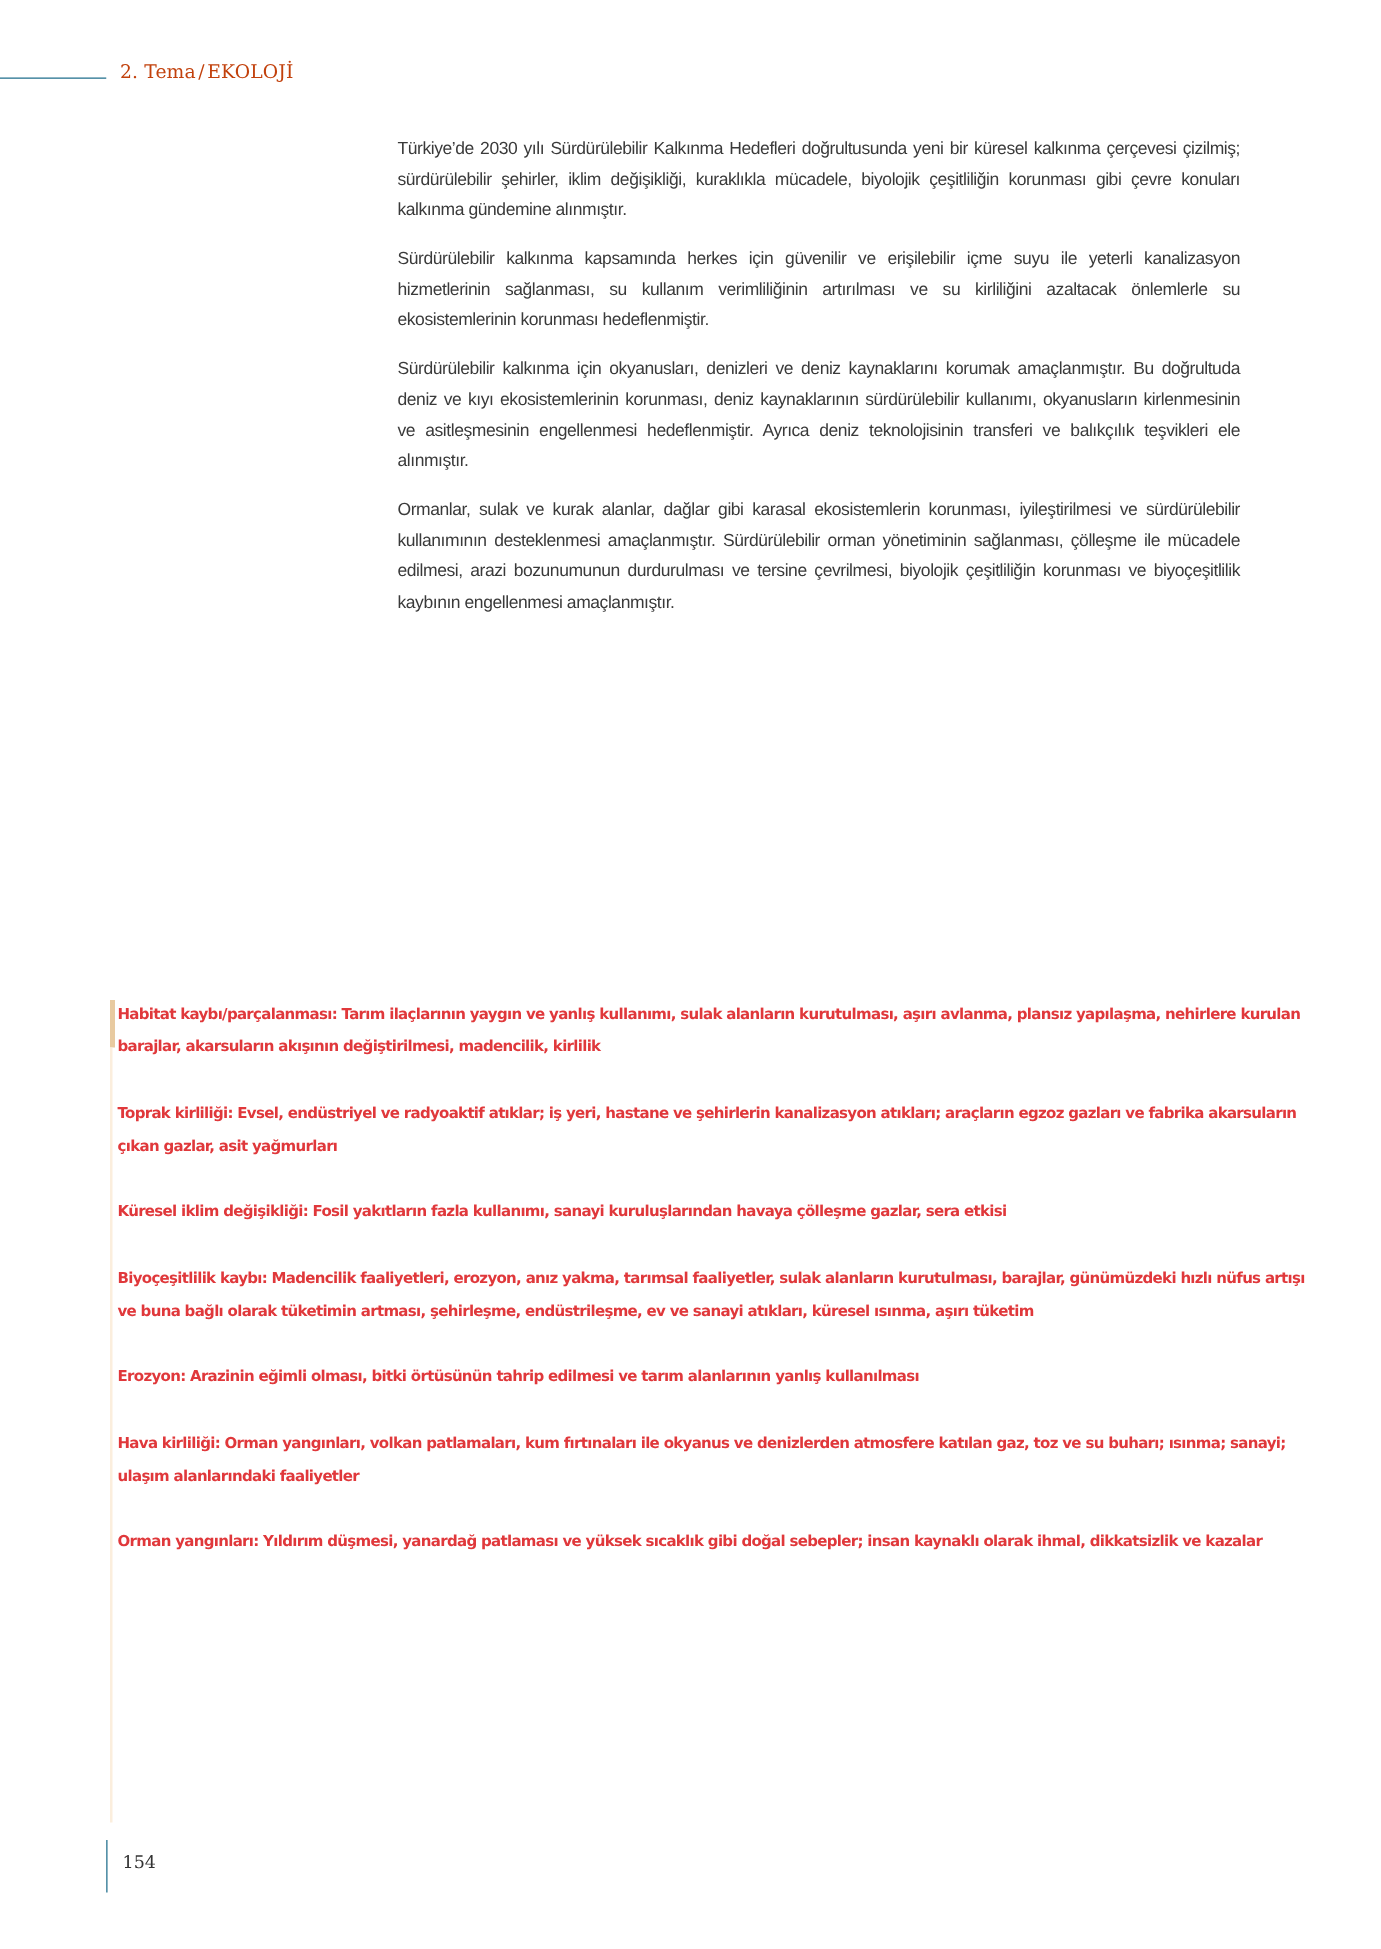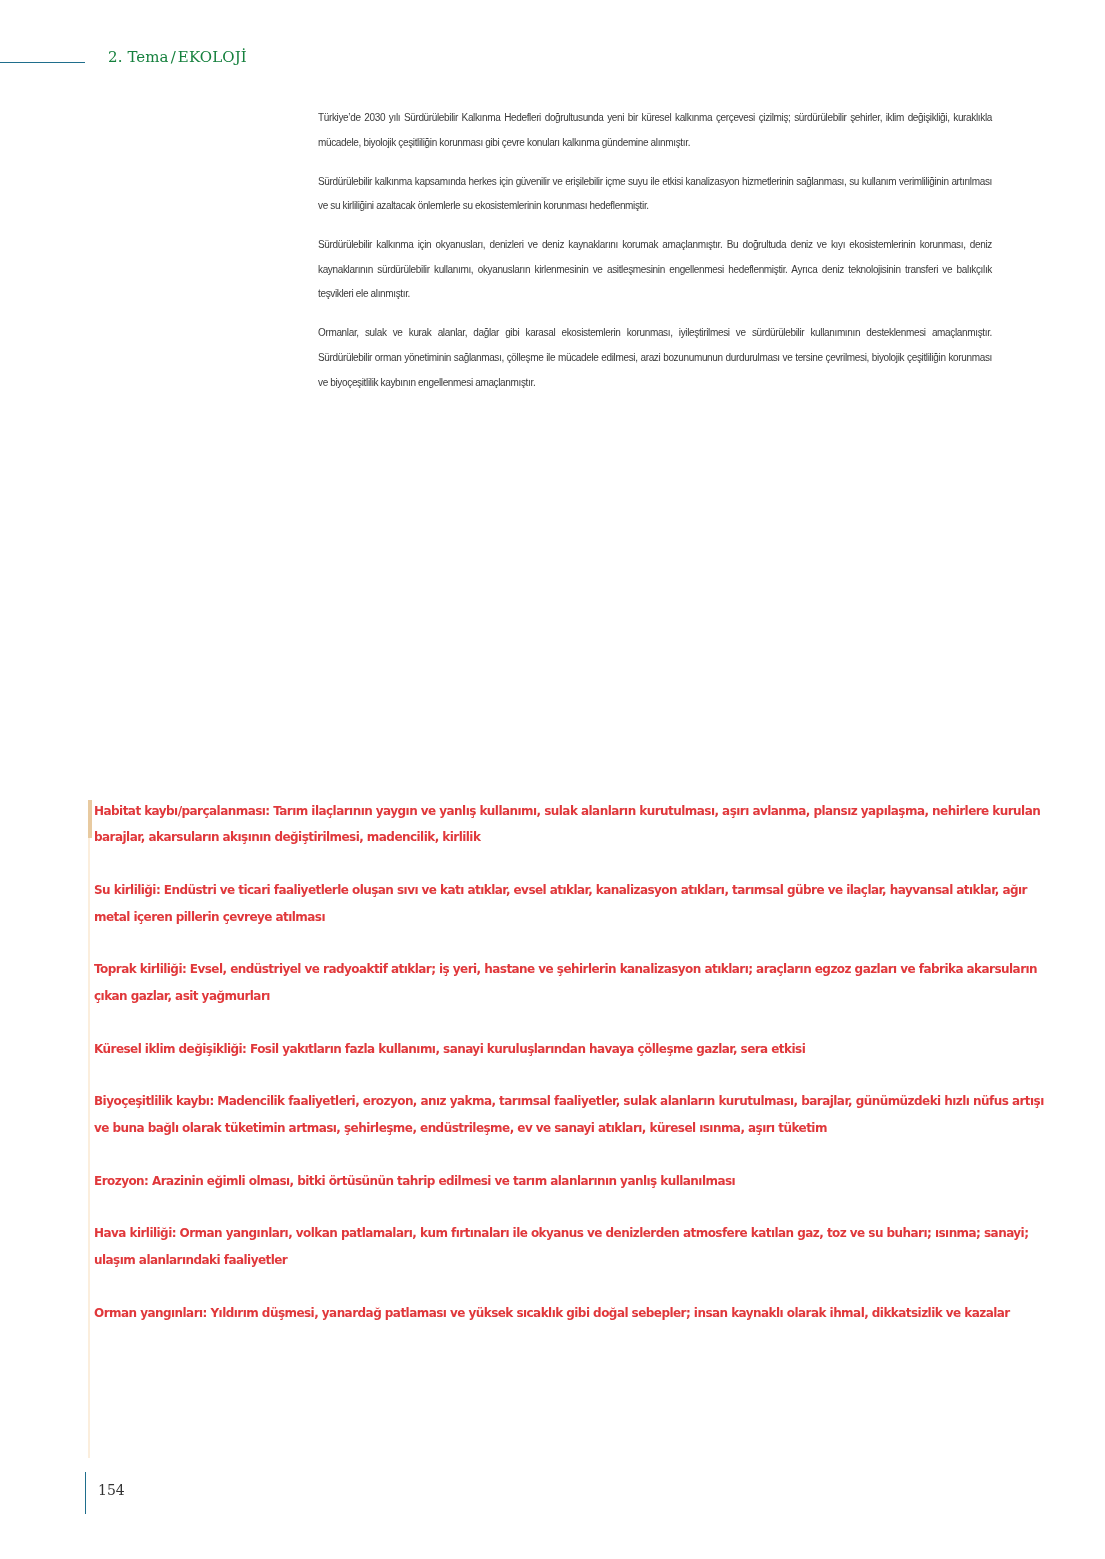--- a/index.html
+++ b/index.html
@@ -4,28 +4,28 @@
   <style>
     html, body { margin: 0; padding: 0; }
     body {
       width: 1105px; height: 1559px; background: #ffffff; position: relative; overflow: hidden;
     }
     .header-rule {
       position: absolute; left: 0; top: 62px; width: 85px; height: 0;
       border-top: 1.5px solid #1f6e8c;
     }
     .header-title {
-      position: absolute; left: 108px; top: 48px;
-      font-family: "DejaVu Serif", serif; font-size: 15px; color: #15803d;
+      position: absolute; left: 96px; top: 48px;
+      font-family: "DejaVu Serif", serif; font-size: 15px; color: #c2410c;
       letter-spacing: 0.1px;
     }
     .header-title .sep { margin: 0 2px; }
     .body-col {
       position: absolute; left: 318px; top: 106px; width: 674px;
-      font-family: "Liberation Sans", sans-serif; font-size: 10px; line-height: 24.6px;
+      font-family: "Liberation Sans", sans-serif; font-size: 14px; line-height: 24.6px;
       color: #3a3a3a; text-align: justify; letter-spacing: -0.35px;
     }
     .body-col p { margin: 0 0 14.4px 0; }
     .tan-bar {
       position: absolute; left: 88px; top: 800px; width: 4px; height: 38px;
       background: #e8caa0;
     }
     .tan-line {
       position: absolute; left: 88px; top: 838px; width: 2px; height: 620px;
       background: #fbeedd;
@@ -48,31 +48,30 @@
 </head>
 <body>
 
 <div class="header-rule"></div>
 <div class="header-title">
   <span>2. Tema</span><span class="sep">/</span><span>EKOLOJİ</span>
 </div>
 
 <div class="body-col">
   <p>Türkiye’de 2030 yılı Sürdürülebilir Kalkınma Hedefleri doğrultusunda yeni bir küresel kalkınma çerçevesi çizilmiş; sürdürülebilir şehirler, iklim değişikliği, kuraklıkla mücadele, biyolojik çeşitliliğin korunması gibi çevre konuları kalkınma gündemine alınmıştır.</p>
-  <p>Sürdürülebilir kalkınma kapsamında herkes için güvenilir ve erişilebilir içme suyu ile etkisi kanalizasyon hizmetlerinin sağlanması, su kullanım verimliliğinin artırılması ve su kirliliğini azaltacak önlemlerle su ekosistemlerinin korunması hedeflenmiştir.</p>
+  <p>Sürdürülebilir kalkınma kapsamında herkes için güvenilir ve erişilebilir içme suyu ile yeterli kanalizasyon hizmetlerinin sağlanması, su kullanım verimliliğinin artırılması ve su kirliliğini azaltacak önlemlerle su ekosistemlerinin korunması hedeflenmiştir.</p>
   <p>Sürdürülebilir kalkınma için okyanusları, denizleri ve deniz kaynaklarını korumak amaçlanmıştır. Bu doğrultuda deniz ve kıyı ekosistemlerinin korunması, deniz kaynaklarının sürdürülebilir kullanımı, okyanusların kirlenmesinin ve asitleşmesinin engellenmesi hedeflenmiştir. Ayrıca deniz teknolojisinin transferi ve balıkçılık teşvikleri ele alınmıştır.</p>
   <p>Ormanlar, sulak ve kurak alanlar, dağlar gibi karasal ekosistemlerin korunması, iyileştirilmesi ve sürdürülebilir kullanımının desteklenmesi amaçlanmıştır. Sürdürülebilir orman yönetiminin sağlanması, çölleşme ile mücadele edilmesi, arazi bozunumunun durdurulması ve tersine çevrilmesi, biyolojik çeşitliliğin korunması ve biyoçeşitlilik kaybının engellenmesi amaçlanmıştır.</p>
 </div>
 
 <div class="tan-bar"></div>
 <div class="tan-line"></div>
 
 <div class="notes">
   <p>Habitat kaybı/parçalanması: Tarım ilaçlarının yaygın ve yanlış kullanımı, sulak alanların kurutulması, aşırı avlanma, plansız yapılaşma, nehirlere kurulan barajlar, akarsuların akışının değiştirilmesi, madencilik, kirlilik</p>
-  <p>Su kirliliği: Endüstri ve ticari faaliyetlerle oluşan sıvı ve katı atıklar, evsel atıklar, kanalizasyon atıkları, tarımsal gübre ve ilaçlar, hayvansal atıklar, ağır metal içeren pillerin çevreye atılması</p>
   <p>Toprak kirliliği: Evsel, endüstriyel ve radyoaktif atıklar; iş yeri, hastane ve şehirlerin kanalizasyon atıkları; araçların egzoz gazları ve fabrika akarsuların çıkan gazlar, asit yağmurları</p>
   <p>Küresel iklim değişikliği: Fosil yakıtların fazla kullanımı, sanayi kuruluşlarından havaya çölleşme gazlar, sera etkisi</p>
   <p>Biyoçeşitlilik kaybı: Madencilik faaliyetleri, erozyon, anız yakma, tarımsal faaliyetler, sulak alanların kurutulması, barajlar, günümüzdeki hızlı nüfus artışı ve buna bağlı olarak tüketimin artması, şehirleşme, endüstrileşme, ev ve sanayi atıkları, küresel ısınma, aşırı tüketim</p>
   <p>Erozyon: Arazinin eğimli olması, bitki örtüsünün tahrip edilmesi ve tarım alanlarının yanlış kullanılması</p>
   <p>Hava kirliliği: Orman yangınları, volkan patlamaları, kum fırtınaları ile okyanus ve denizlerden atmosfere katılan gaz, toz ve su buharı; ısınma; sanayi; ulaşım alanlarındaki faaliyetler</p>
   <p>Orman yangınları: Yıldırım düşmesi, yanardağ patlaması ve yüksek sıcaklık gibi doğal sebepler; insan kaynaklı olarak ihmal, dikkatsizlik ve kazalar</p>
 </div>
 
 <div class="footer-rule"></div>
 <div class="page-number">154</div>

